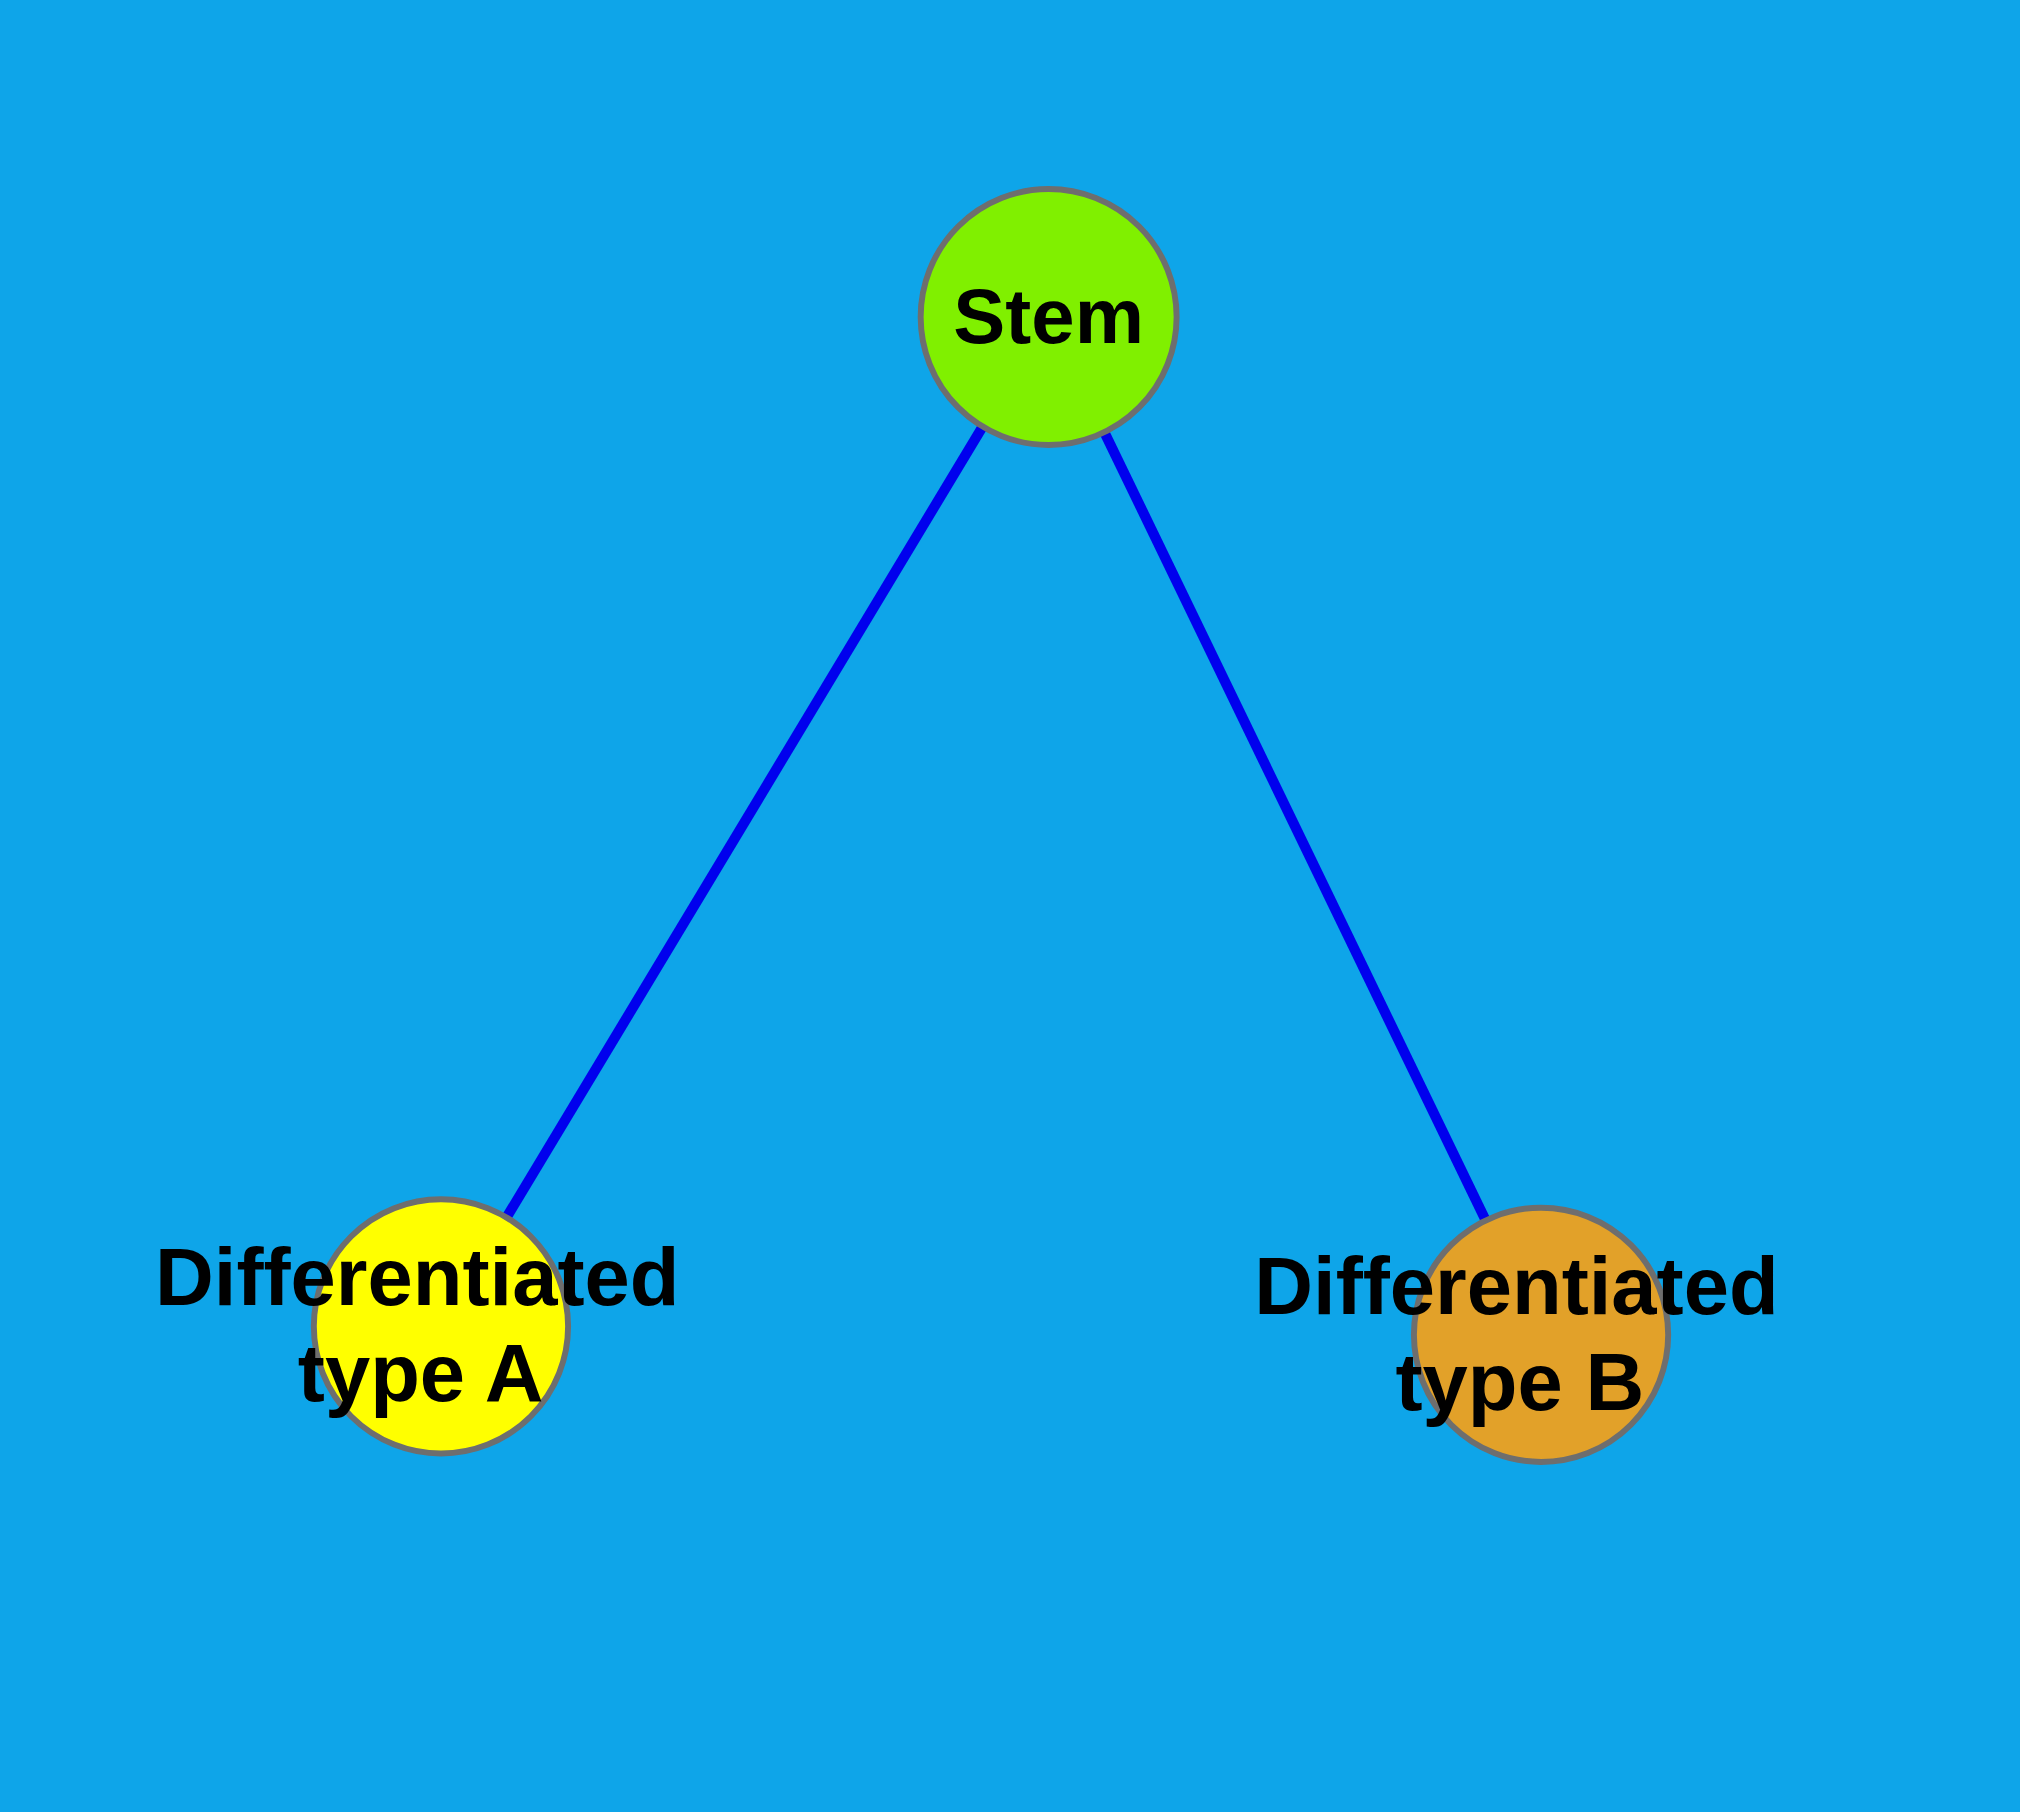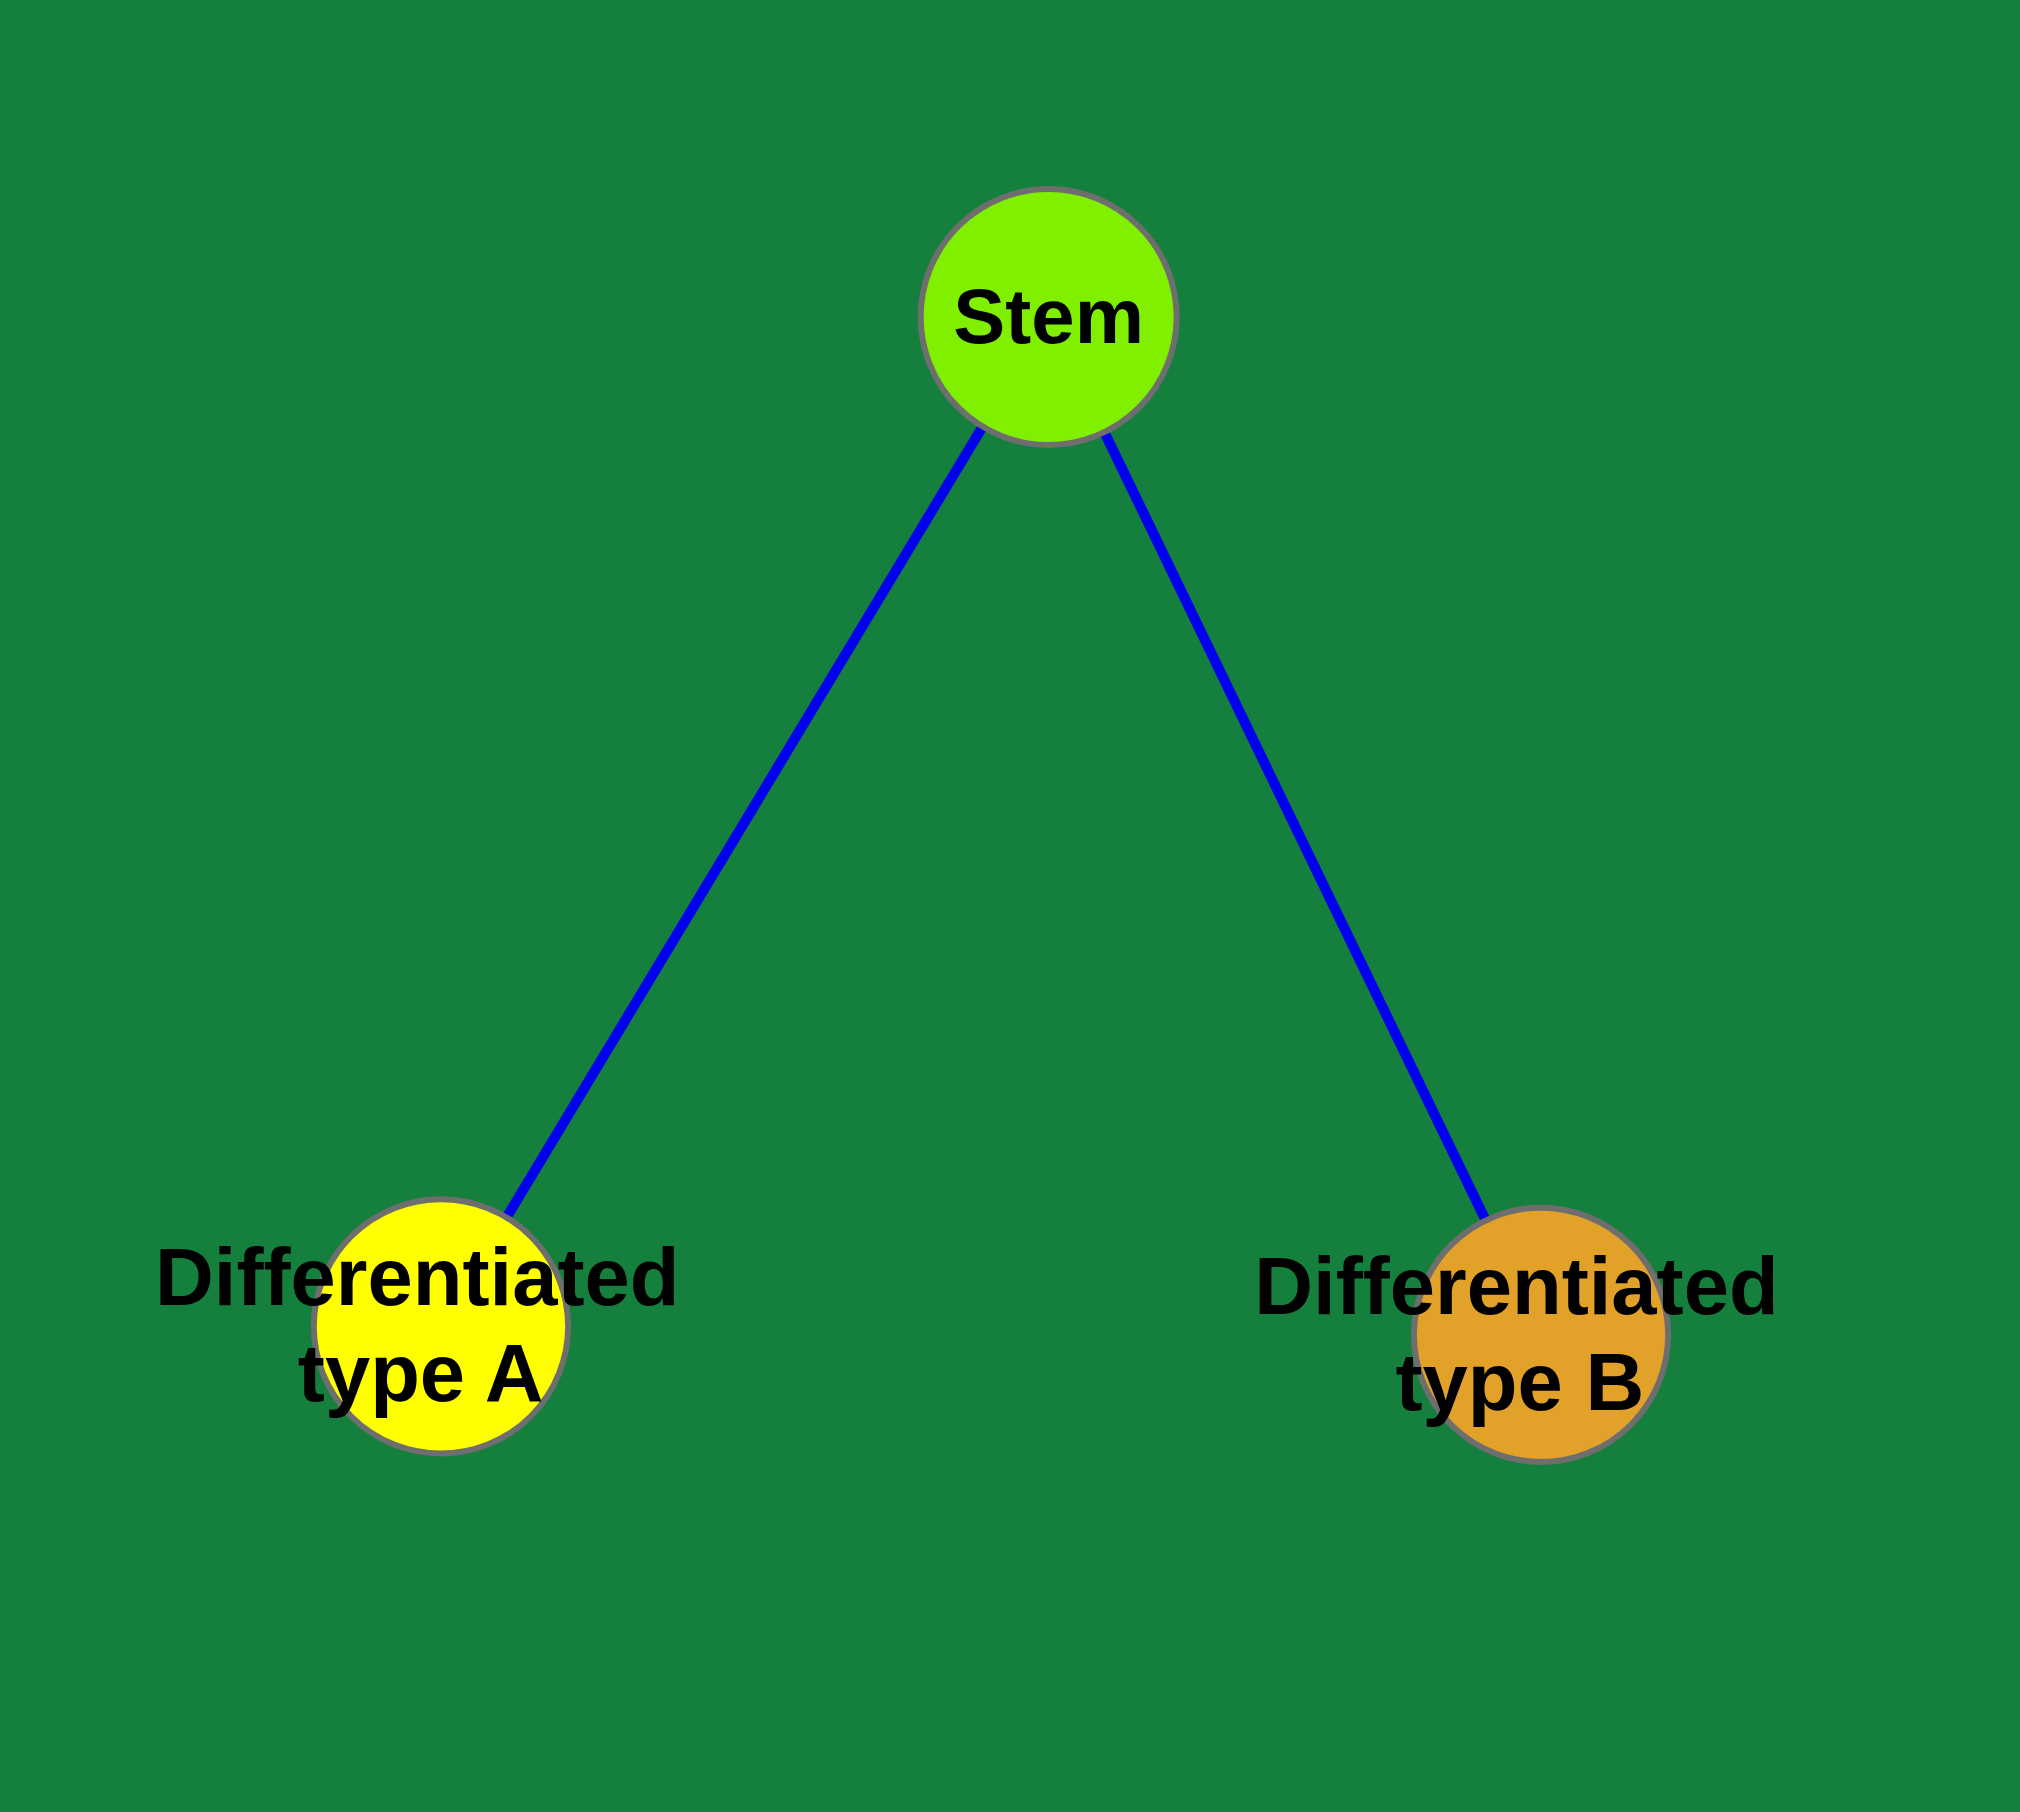--- a/index.html
+++ b/index.html
@@ -46,21 +46,21 @@
   .label-stem {
     font-size: 92px;
   }
   .label-multiline {
     font-size: 96px;
   }
 </style>
 </head>
 <body style="background: rgb(204, 204, 250);">
 
-<div id="canvas" style="background: #15803d; text-decoration: underline;">
+<div id="canvas" style="background: #0ea5e9; text-decoration: underline;">
 
   <svg id="graph-svg" viewBox="0 0 2384 2138" xmlns="http://www.w3.org/2000/svg">
 
     <g>
 
       <line class="edge-line" x1="1159.119543912992" y1="503.3662806131474" x2="597.3646914771604" y2="1436.490449722039" stroke="#0000ee"></line>
       <line class="edge-line" x1="1302.7578665208532" y1="509.9297722746038" x2="1752.6776160388874" y2="1439.9704248927778" stroke="#0000ee"></line>
     </g>
 
     <g>

